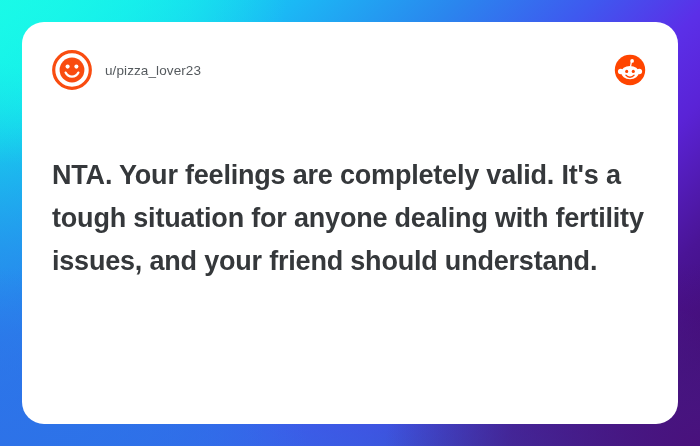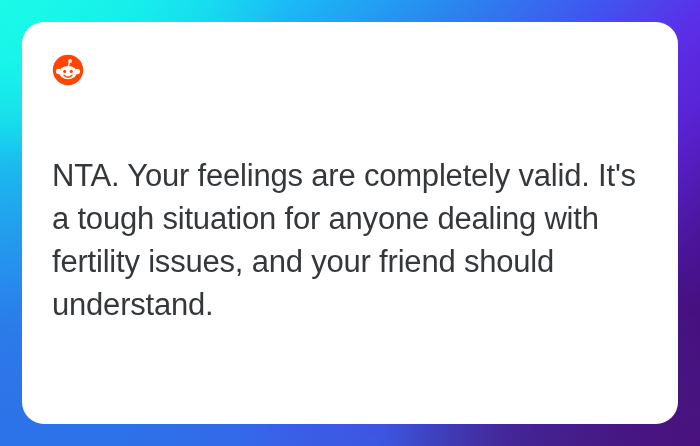--- a/index.html
+++ b/index.html
@@ -112,38 +112,48 @@
   }
 
   .card-body {
     flex:1 1 auto;
     display:flex;
     align-items:flex-start;
     padding-top:62px;
   }
 
   .comment-text {
-    font-size:31px;
+    font-size:27px;
     line-height:43px;
     color:#35383b;
     letter-spacing:-0.2px;
     max-width:600px;
-    font-weight:400;
+    font-weight:700;
   }
 </style>
 </head>
 <body>
 
 <div class="bg-overlay"></div>
 <div class="bg-overlay2"></div>
 
 <div class="card">
 
   <div class="card-header">
 
+    <div class="author">
+      <svg class="avatar" viewBox="0 0 40 40">
+        <circle cx="20" cy="20" r="18.3" fill="none" stroke="#f94c10" stroke-width="3.2"></circle>
+        <circle cx="20" cy="20" r="12.4" fill="#f94c10"></circle>
+        <circle cx="15.6" cy="16.6" r="2.05" fill="#ffffff"></circle>
+        <circle cx="24.4" cy="16.6" r="2.05" fill="#ffffff"></circle>
+        <path d="M13.6 22.6 A7.1 7.1 0 0 0 26.4 22.6" fill="none" stroke="#ffffff" stroke-width="2.3" stroke-linecap="round"></path>
+      </svg>
+      <span class="author-name">u/pizza_lover23</span>
+    </div>
 
     <svg class="brand-logo" viewBox="0 0 32 32">
       <circle cx="16" cy="16" r="15.2" fill="#ff4500"></circle>
 
       <path d="M16.6 12.1 L17.5 7.4" stroke="#ffffff" stroke-width="1.25" fill="none" stroke-linecap="round"></path>
       <circle cx="18.1" cy="6.9" r="1.85" fill="#ffffff"></circle>
 
       <ellipse cx="16" cy="18.6" rx="8.9" ry="6.7" fill="#ffffff"></ellipse>
 
       <circle cx="6.7" cy="17.4" r="2.75" fill="#ffffff"></circle>

